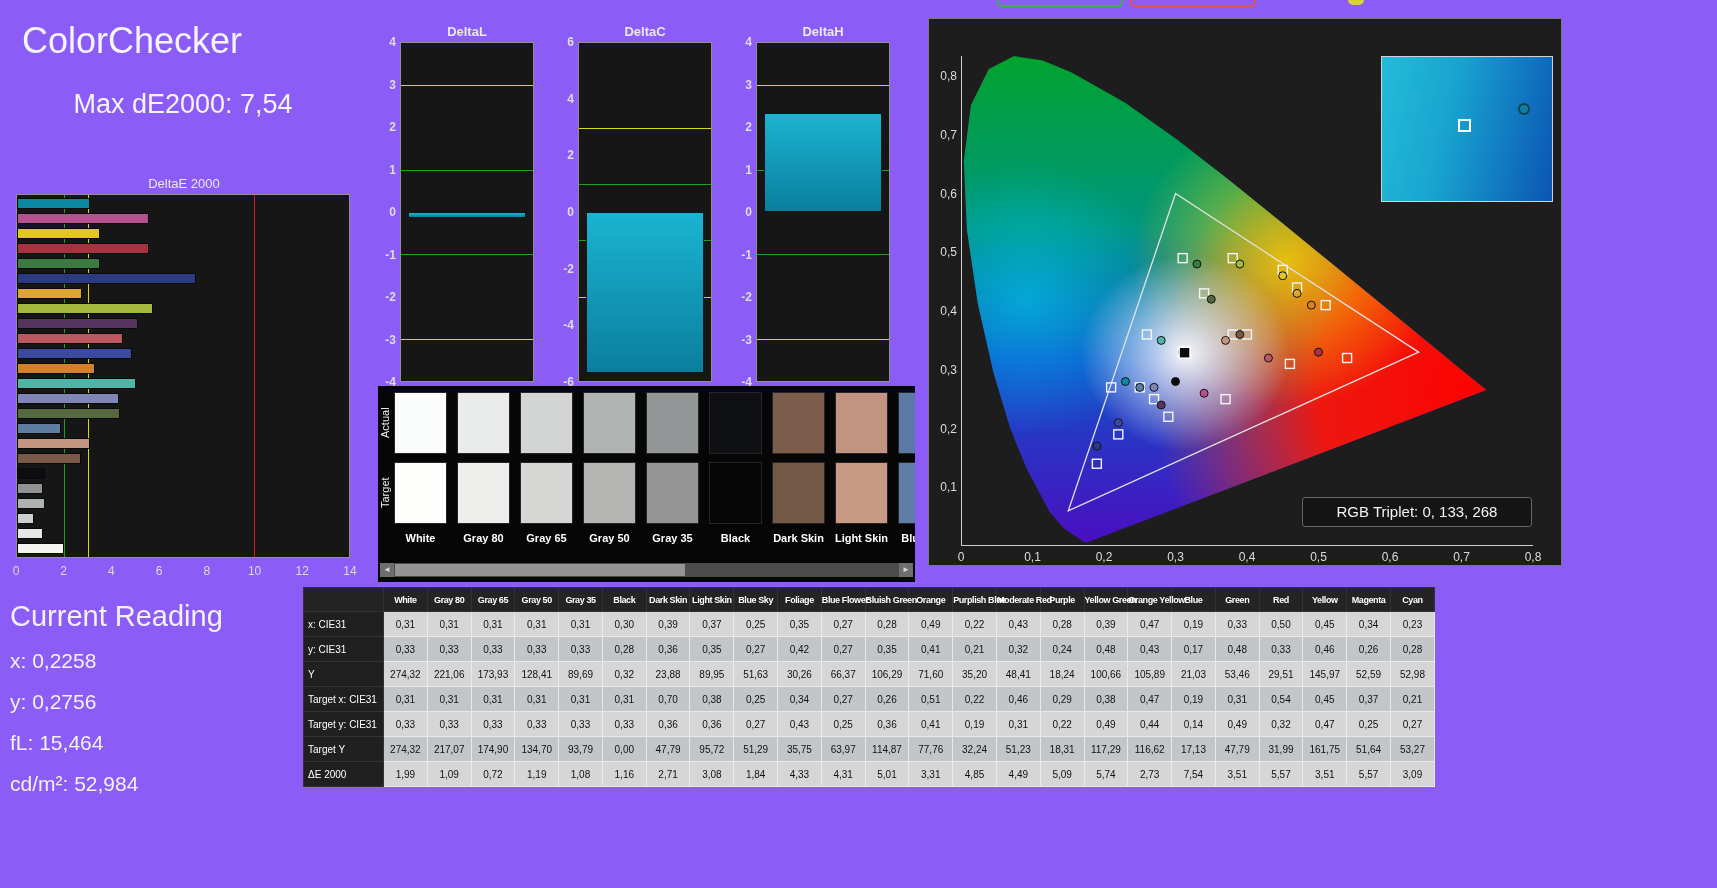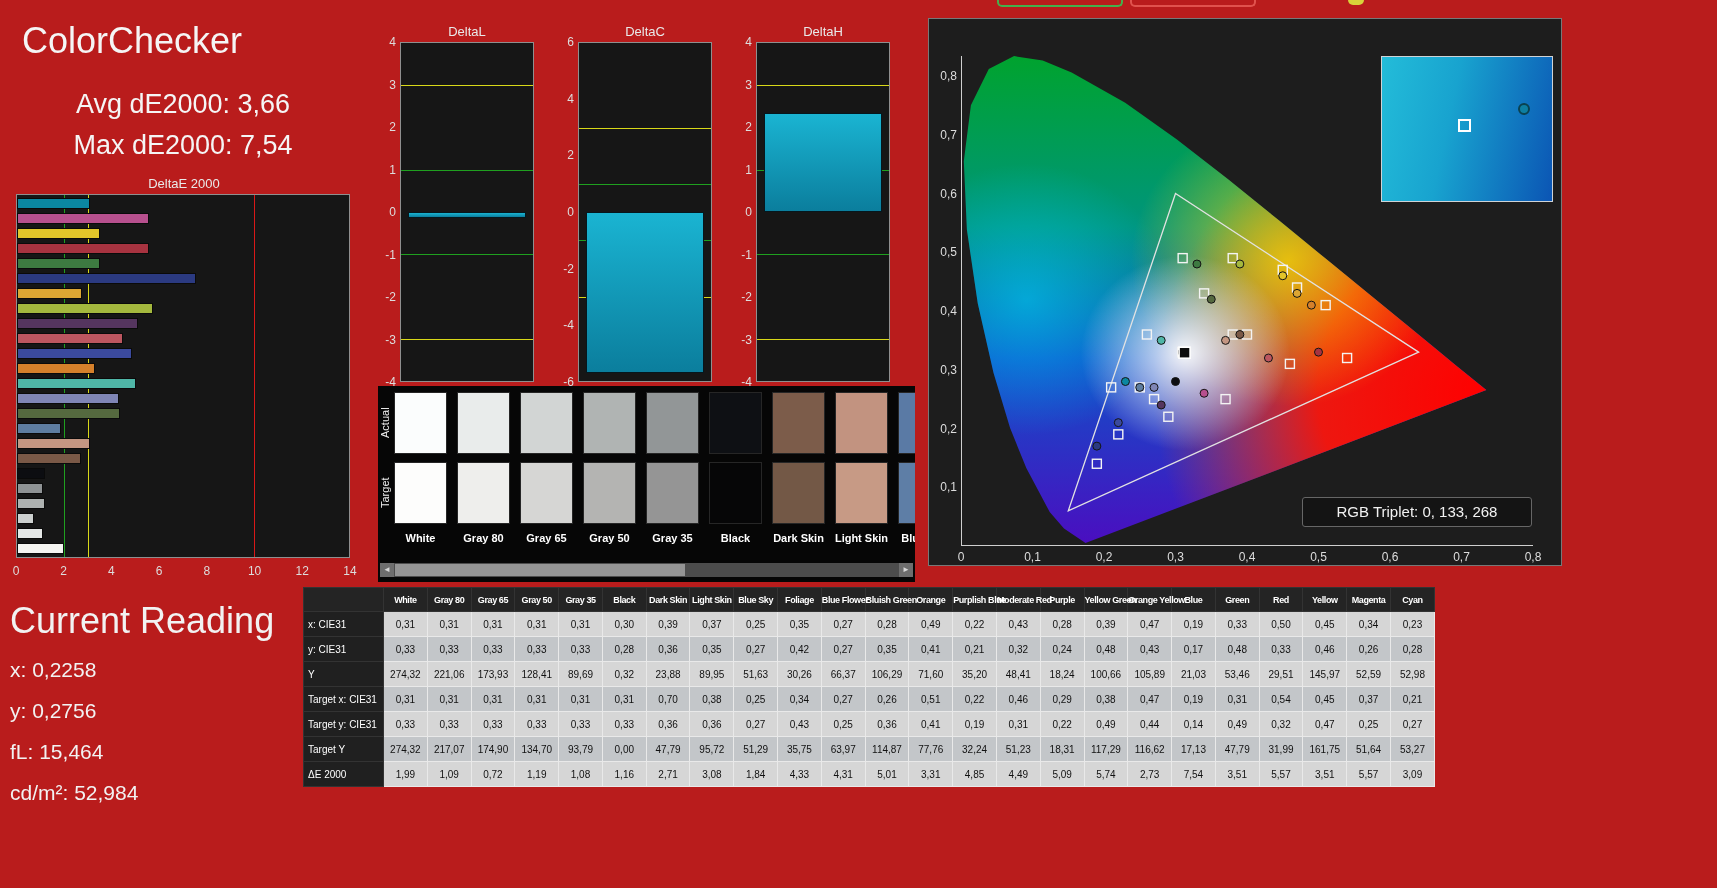--- a/index.html
+++ b/index.html
@@ -1,17 +1,17 @@
 <!DOCTYPE html>
 <html><head>
 <meta charset="utf-8">
 <style>
   * { box-sizing: border-box; margin: 0; padding: 0; }
   body { background:#222; font-family:"Liberation Sans", sans-serif; overflow:hidden; }
-  #app { position:relative; width:1717px; height:888px; background:#b91c1c; color:#eee; }
+  #app { position:relative; width:1717px; height:888px; background:#8b5cf6; color:#eee; }
 
   
   #title { position:absolute; left:22px; top:20px; font-size:36px; color:#f5f5f5; }
   #avgmax { position:absolute; left:28px; top:84px; width:310px; text-align:center; font-size:27px; line-height:41px; color:#f5f5f5; }
 
   
   .frag { position:absolute; top:0; height:7px; border-radius:0 0 5px 5px; }
   #frag-green { left:997px; width:126px; border:2px solid #43b04c; border-top:none; }
   #frag-red { left:1130px; width:126px; border:2px solid #e0524d; border-top:none; }
   #frag-yellow { left:1348px; width:16px; height:5px; background:#d8d23a; border:none; }
@@ -20,21 +20,21 @@
   #deltae { position:absolute; left:12px; top:176px; width:344px; height:404px; }
   .ctitle { position:absolute; top:0; left:0; right:0; text-align:center; font-size:13px; color:#e9e9e9; }
   #deltae-plot { position:absolute; left:4px; top:18px; width:334px; height:364px; background:#161616; border:1px solid #8f8f8f; }
   .vref { position:absolute; top:0; bottom:0; width:1px; }
   .bars { position:absolute; top:3px; bottom:3px; left:0; right:0; display:flex; flex-direction:column; justify-content:space-between; }
   .hbar { height:11px; border:1px solid #0a0a0a; }
   #deltae-ticks { position:absolute; left:4px; top:388px; width:334px; height:16px; font-size:12px; color:#ddd; }
   .xtick { position:absolute; transform:translateX(-50%); white-space:nowrap; }
 
   
-  .vchart { position:absolute; top:24px; width:162px; height:374px; }
+  .vchart { position:absolute; top:24px; width:162px; height:374px;font-weight:bold; }
   #deltaL { left:374px; } #deltaC { left:552px; } #deltaH { left:730px; }
   .vchart .ctitle { left:26px; right:2px; }
   .vplot { position:absolute; left:26px; right:2px; top:18px; bottom:16px; background:#161616; border:1px solid #8f8f8f; }
   .vticks { position:absolute; left:0; width:22px; top:18px; bottom:16px; font-size:12px; color:#ddd; }
   .ytick { position:absolute; right:0; text-align:right; }
   .hline { position:absolute; left:0; right:0; height:1px; }
   .vbar { position:absolute; left:7px; right:7px; background:linear-gradient(180deg,#1ab4d2,#0b7e9d); border:1px solid #06171d; }
 
   
   #swatches { position:absolute; left:378px; top:386px; width:537px; height:196px; background:#060606; overflow:hidden; }
@@ -56,21 +56,21 @@
   #cie-svg { position:absolute; left:32px; top:27px; width:572px; height:500px; overflow:visible; }
   #cie-yticks { position:absolute; left:2px; top:57px; width:26px; height:470px; font-size:12px; color:#ddd; }
   #cie-xticks { position:absolute; left:32px; top:531px; width:572px; height:14px; font-size:12px; color:#ddd; }
   #cie-inset { position:absolute; left:452px; top:37px; width:172px; height:146px; border:1px solid #cfd3d6; background:linear-gradient(102deg,#23bcd9 0%,#18a3cf 40%,#0b55b4 100%); }
   #inset-square { position:absolute; left:76px; top:62px; width:13px; height:13px; border:2px solid #fff; }
   #inset-dot { position:absolute; left:136px; top:46px; width:12px; height:12px; border-radius:50%; background:#0d7fa2; border:2px solid #0a4250; }
   #rgb-box { position:absolute; left:373px; top:478px; width:230px; height:30px; background:#141414; border:1px solid #666; border-radius:3px; color:#f2f2f2; font-size:15px; line-height:28px; text-align:center; }
 
   
   #current { position:absolute; left:10px; top:600px; color:#f2f2f2; }
-  #current .cr-title { font-size:36px; margin-bottom:16px; }
+  #current .cr-title { font-size:29px; margin-bottom:16px; }
   .cr-line { font-size:21px; margin-bottom:17px; }
 
   
   #table-wrap { position:absolute; left:303px; top:587px; width:1132px; }
   #data-table { border-collapse:collapse; table-layout:fixed; width:100%; }
   #data-table th.lab { width:80px; }
   #data-table thead th { background:#242424; color:#fff; font-weight:bold; font-size:9px; letter-spacing:-0.4px; height:24px; white-space:nowrap; overflow:visible; text-align:center; border:1px solid #333; }
   #data-table tbody th { background:#202020; color:#fff; font-weight:normal; text-align:left; padding-left:4px; font-size:10px; white-space:nowrap; border:1px solid #333; height:25px; }
   #data-table td { background:#d6d6d6; color:#111; text-align:center; font-size:10px; height:25px; border:1px solid #e9e9e9; white-space:nowrap; }
   #data-table tbody tr:nth-child(even) td { background:#c3c6c9; }
@@ -79,21 +79,20 @@
 <body>
 
 <div id="app">
 
   <div class="frag" id="frag-green"></div>
   <div class="frag" id="frag-red"></div>
   <div class="frag" id="frag-yellow"></div>
 
   <div id="title">ColorChecker</div>
   <div id="avgmax">
-    <div>Avg dE2000: 3,66</div>
     <div>Max dE2000: 7,54</div>
   </div>
 
   <div id="deltae">
     <div class="ctitle">DeltaE 2000</div>
     <div id="deltae-plot">
         <div class="vref" style="left: 14.2857%; background: rgb(31, 160, 31);"></div>
         <div class="vref" style="left: 21.4286%; background: rgb(216, 216, 24);"></div>
         <div class="vref" style="left: 71.4286%; background: rgb(216, 24, 24);"></div>
         <div class="bars">

